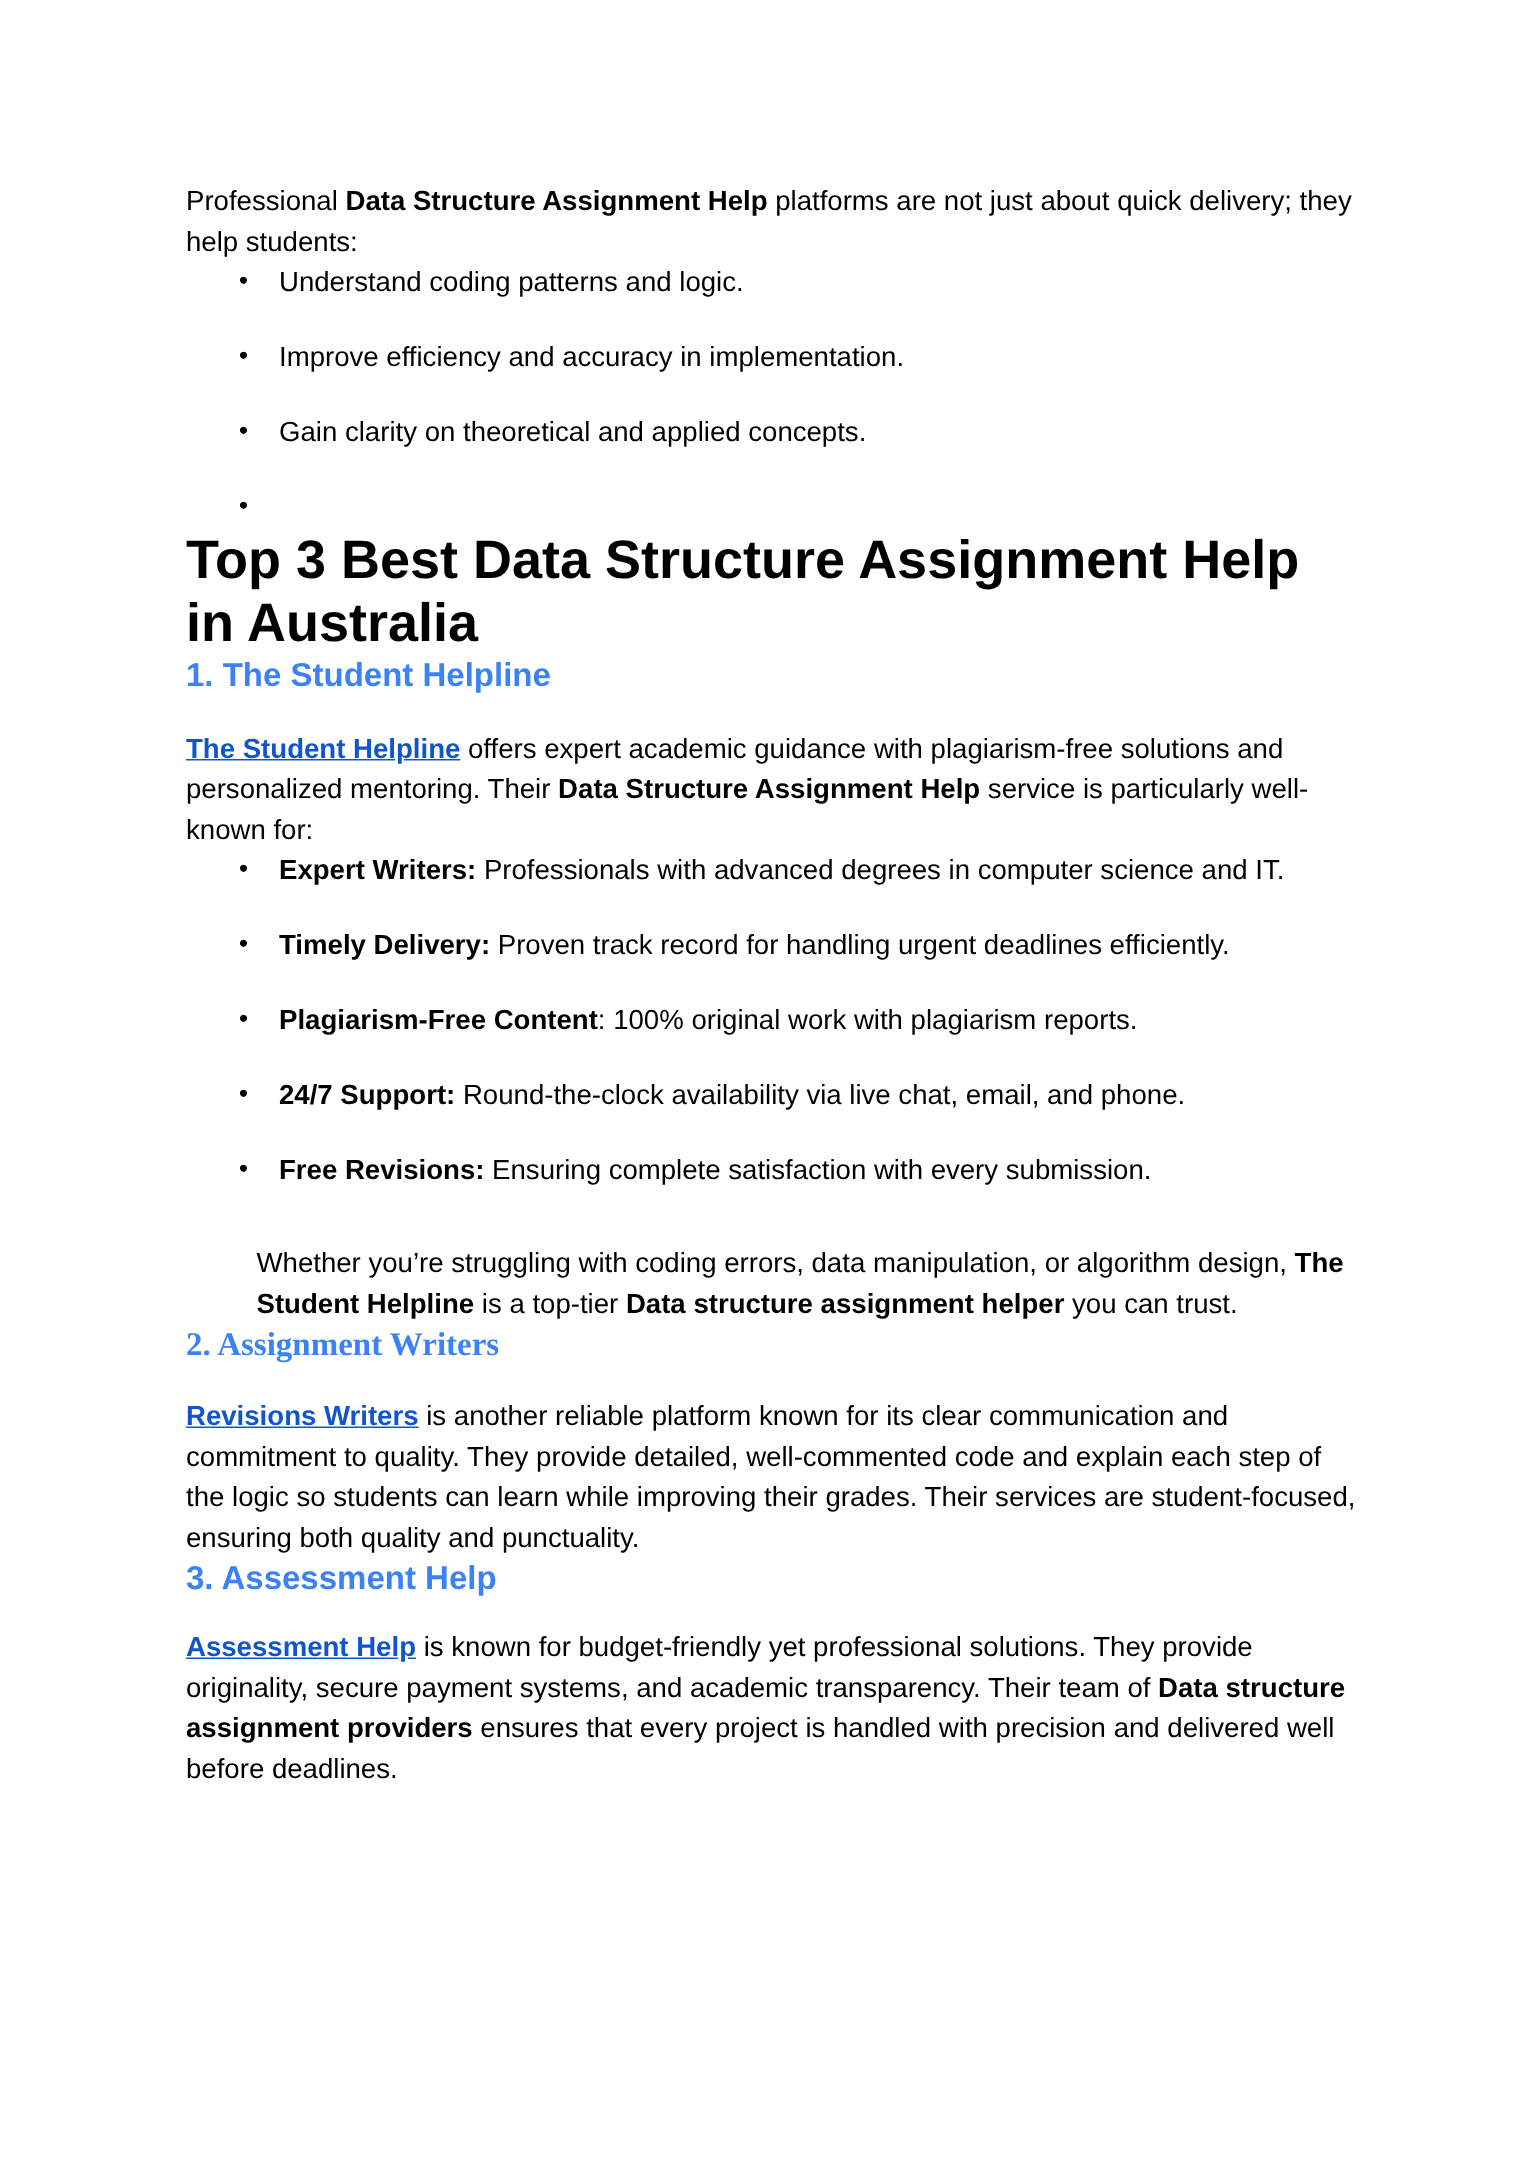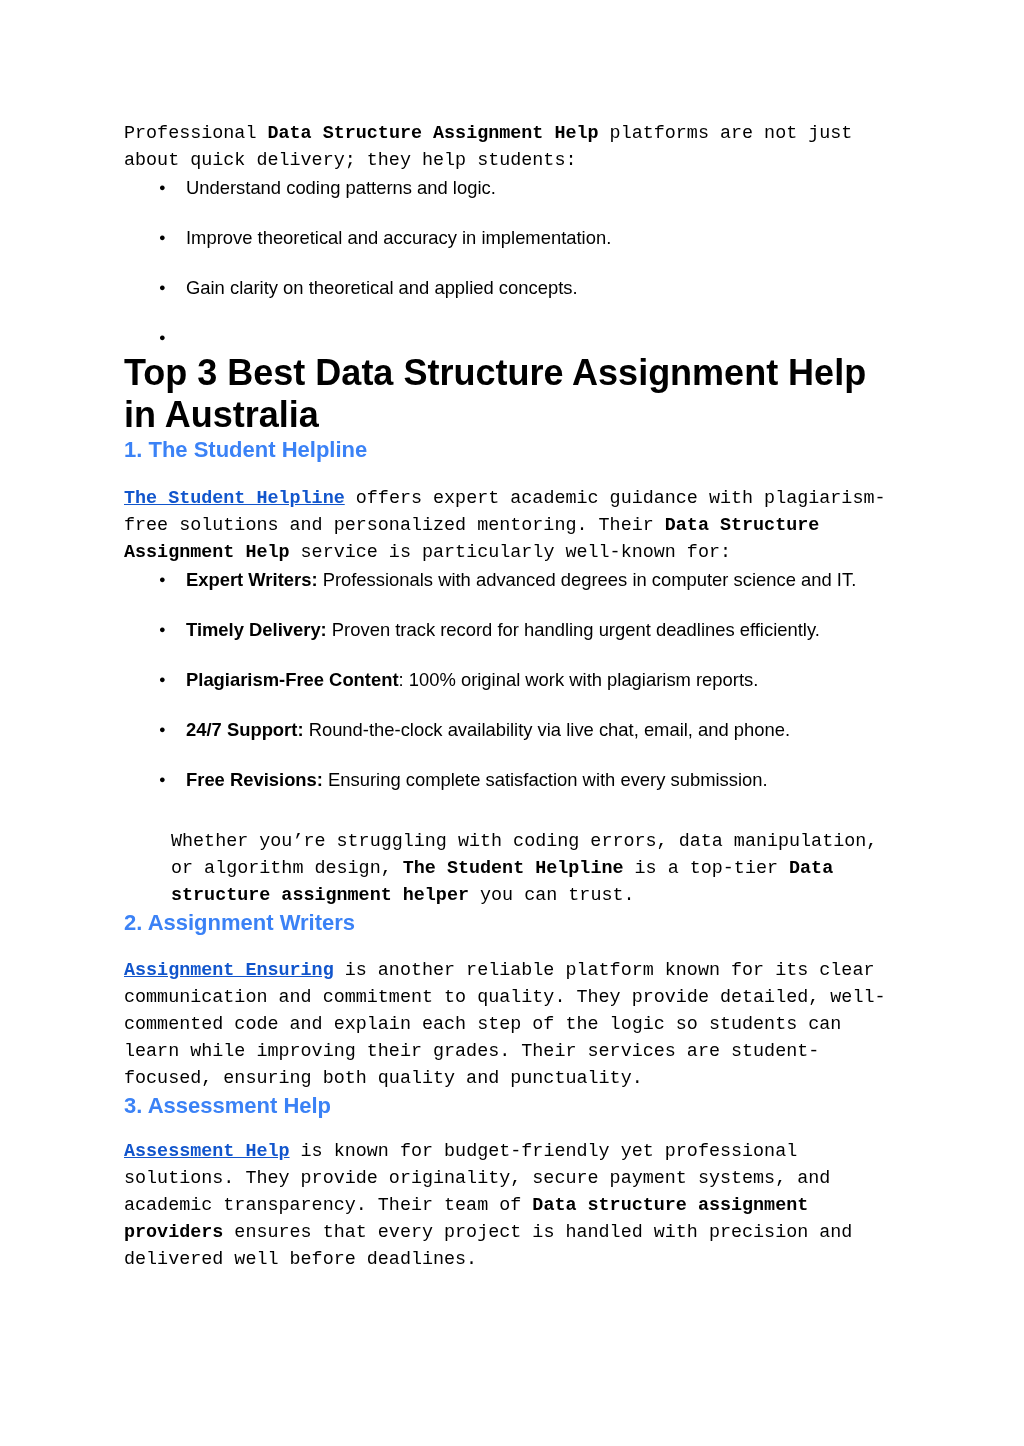--- a/index.html
+++ b/index.html
@@ -13,21 +13,20 @@
   }
   .doc {
     box-sizing: border-box;
     width: 1024px;
     padding: 120px 120px 0 124px;
   }
   .para {
     margin: 0;
     font-size: 18.4px;
     line-height: 27px;
-    font-family: Liberation Mono, monospace;
   }
   .b { font-weight: 700; }
   .doc-link {
     color: var(--link-color, #1155cc);
     font-weight: 700;
     text-decoration: underline;
   }
   ul.doc-list {
     margin: 0;
     padding: 0 0 0 62px;
@@ -60,40 +59,40 @@
     line-height: 28px;
     font-weight: 700;
     color: #3b82f6;
   }
   
   .intro-list   { margin-top: 24px; }
   .h3-1         { margin-top: 21px; }
   .s1-para      { margin-top: 21px; }
   .s1-list      { margin-top: 22px; }
   .closing-para { margin-top: 35px; margin-left: 47px; }
-  .h3-2         { margin-top: 26px; }
+  .h3-2         { margin-top: 26px; font-family: Liberation Serif, serif; }
   .s2-para      { margin-top: 20px; }
   .h3-3         { margin-top: 20px; }
   .s3-para      { margin-top: 18px; }
 </style>
 </head>
 <body style="background: rgb(255, 255, 255); color: rgb(0, 0, 0);">
 
 <div class="doc">
 
   <p class="para"><span>Professional </span><span class="b">Data Structure Assignment Help</span><span> platforms are not just about quick delivery; they help students:</span></p>
 
   <ul class="doc-list intro-list">
     <li>
       <span class="bullet">●</span>
       <span><span>Understand coding patterns and logic.</span></span>
     </li>
     <li>
       <span class="bullet">●</span>
-      <span><span>Improve theoretical and accuracy in implementation.</span></span>
+      <span><span>Improve efficiency and accuracy in implementation.</span></span>
     </li>
     <li>
       <span class="bullet">●</span>
       <span><span>Gain clarity on theoretical and applied concepts.</span></span>
     </li>
     <li>
       <span class="bullet">●</span>
     </li>
   </ul>
 
@@ -123,19 +122,19 @@
     <li>
       <span class="bullet">●</span>
       <span><span class="b">Free Revisions:</span><span> Ensuring complete satisfaction with every submission.</span></span>
     </li>
   </ul>
 
   <p class="para closing-para"><span>Whether you’re struggling with coding errors, data manipulation, or algorithm design, </span><span class="b">The Student Helpline</span><span> is a top-tier </span><span class="b">Data structure assignment helper</span><span> you can trust.</span></p>
 
   <h3 class="section-heading h3-2">2. Assignment Writers</h3>
 
-  <p class="para s2-para"><a href="#" class="doc-link b">Assignment Ensuring</a><span> is another reliable platform known for its clear communication and commitment to quality. They provide detailed, well-commented code and explain each step of the logic so students can learn while improving their grades. Their services are student-focused, ensuring both quality and punctuality.</span></p>
+  <p class="para s2-para"><a href="#" class="doc-link b">Revisions Writers</a><span> is another reliable platform known for its clear communication and commitment to quality. They provide detailed, well-commented code and explain each step of the logic so students can learn while improving their grades. Their services are student-focused, ensuring both quality and punctuality.</span></p>
 
   <h3 class="section-heading h3-3">3. Assessment Help</h3>
 
   <p class="para s3-para"><a href="#" class="doc-link b">Assessment Help</a><span> is known for budget-friendly yet professional solutions. They provide originality, secure payment systems, and academic transparency. Their team of </span><span class="b">Data structure assignment providers</span><span> ensures that every project is handled with precision and delivered well before deadlines.</span></p>
 
 </div>
 
 </body></html>

